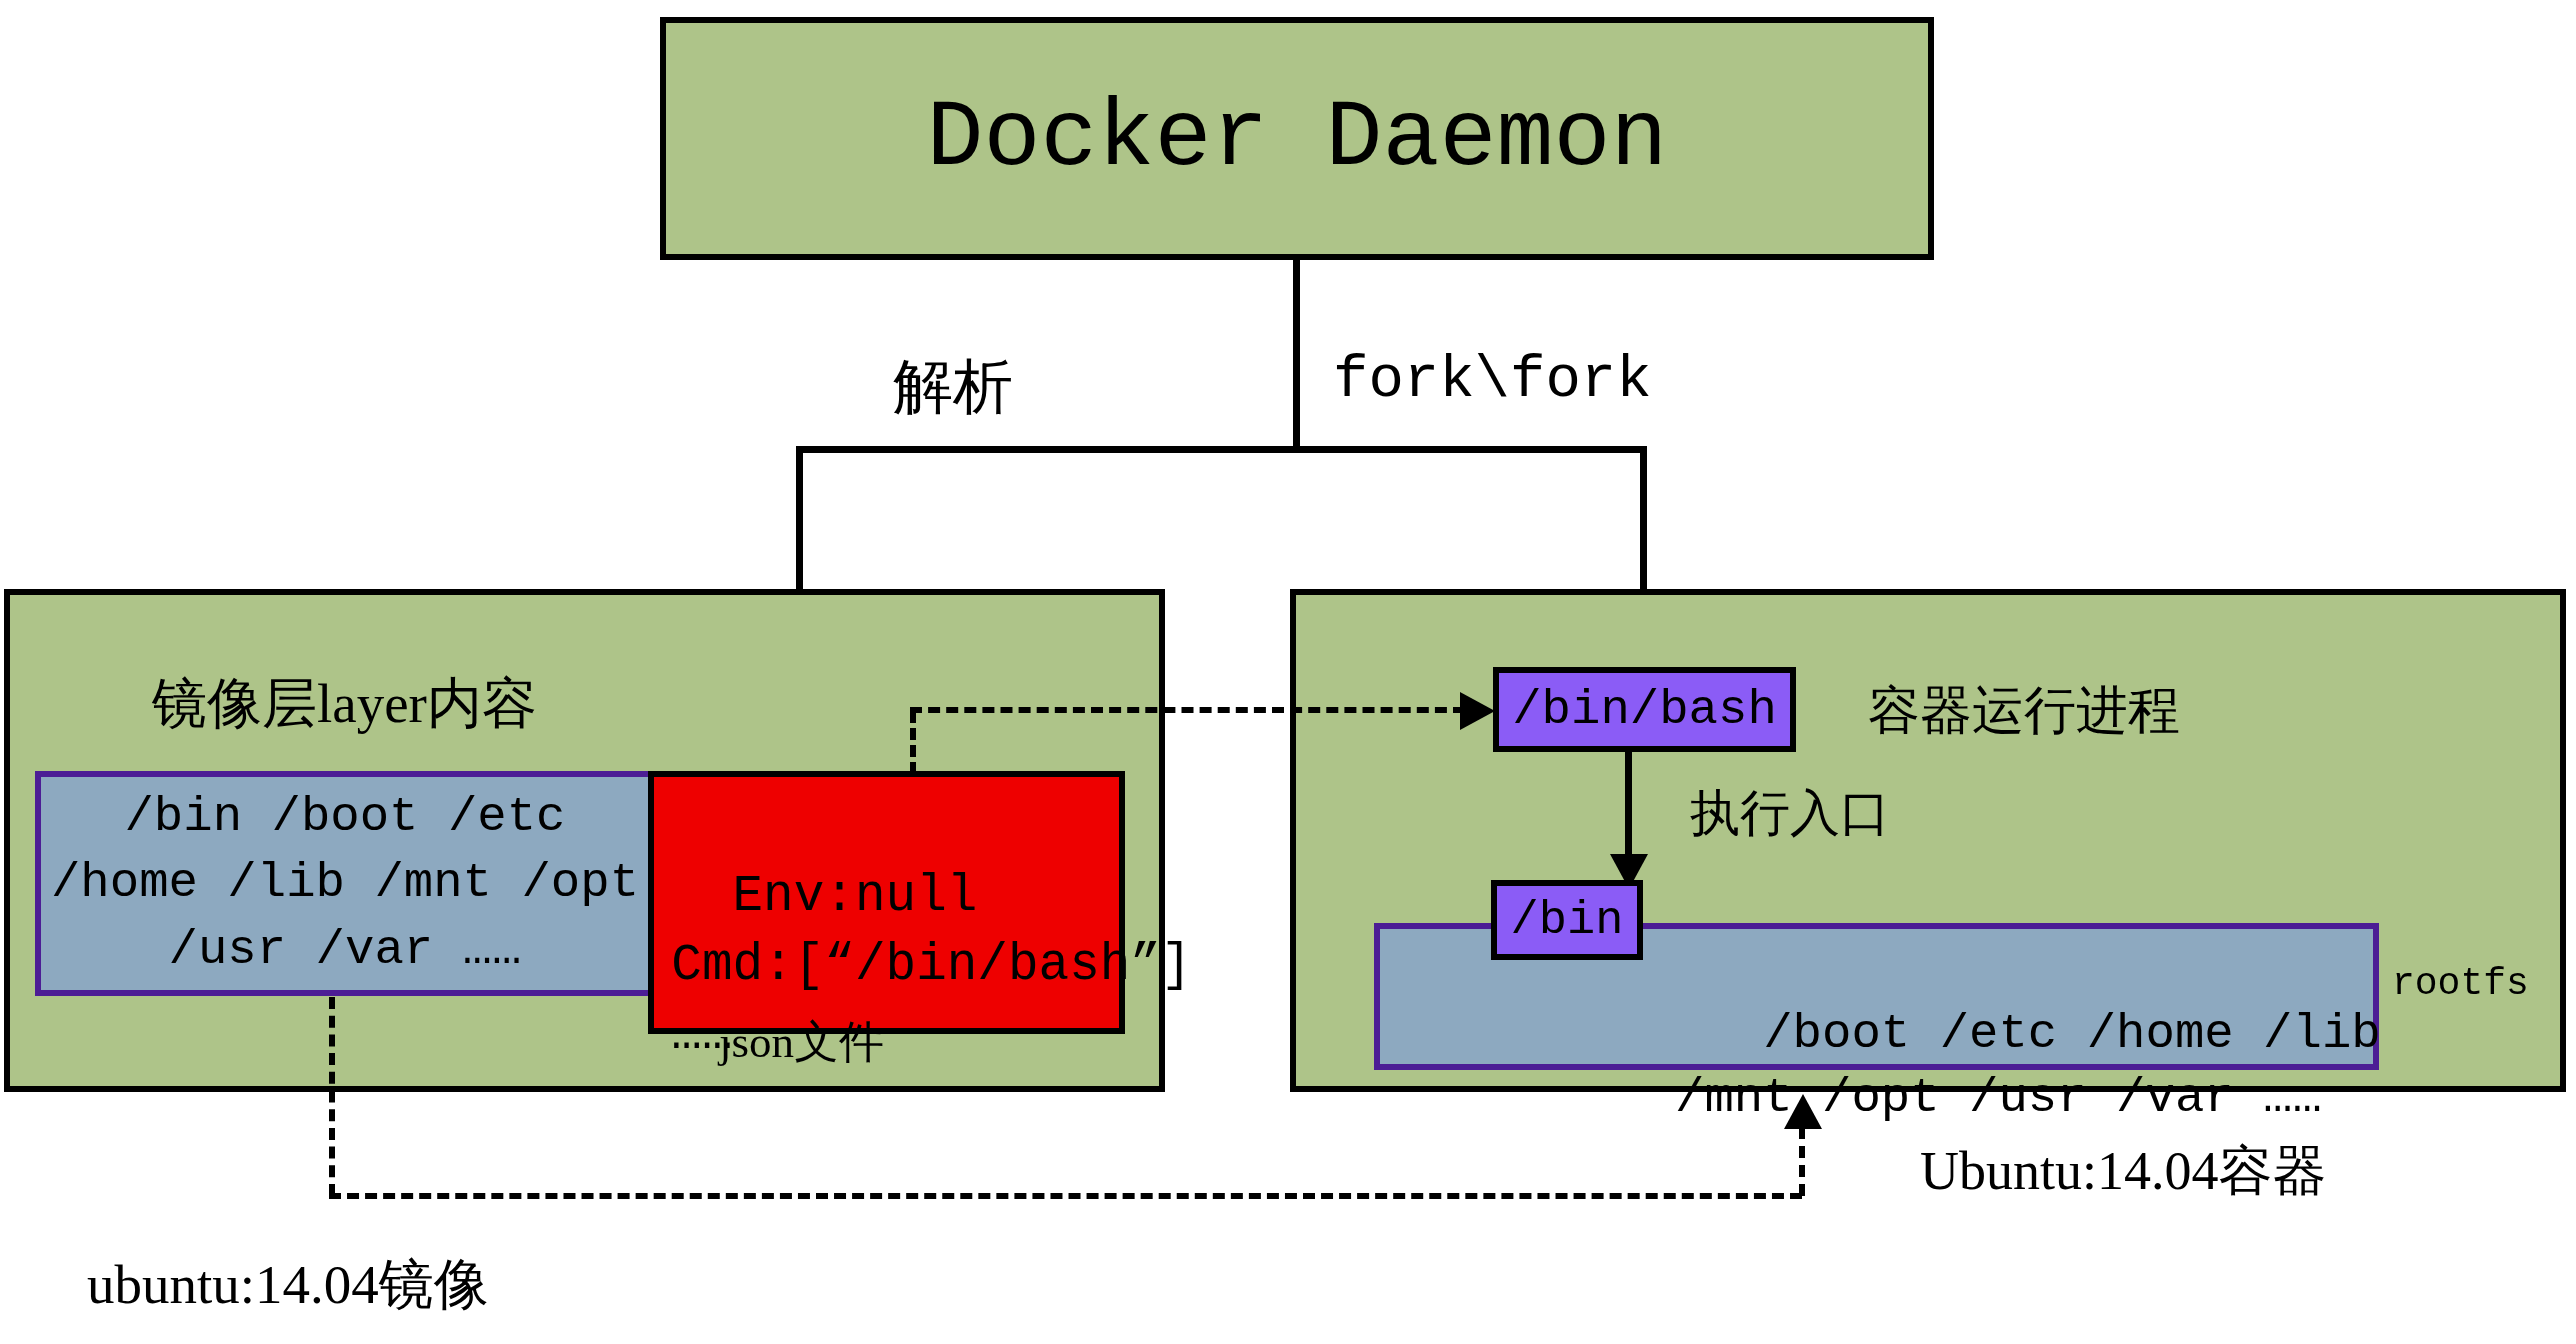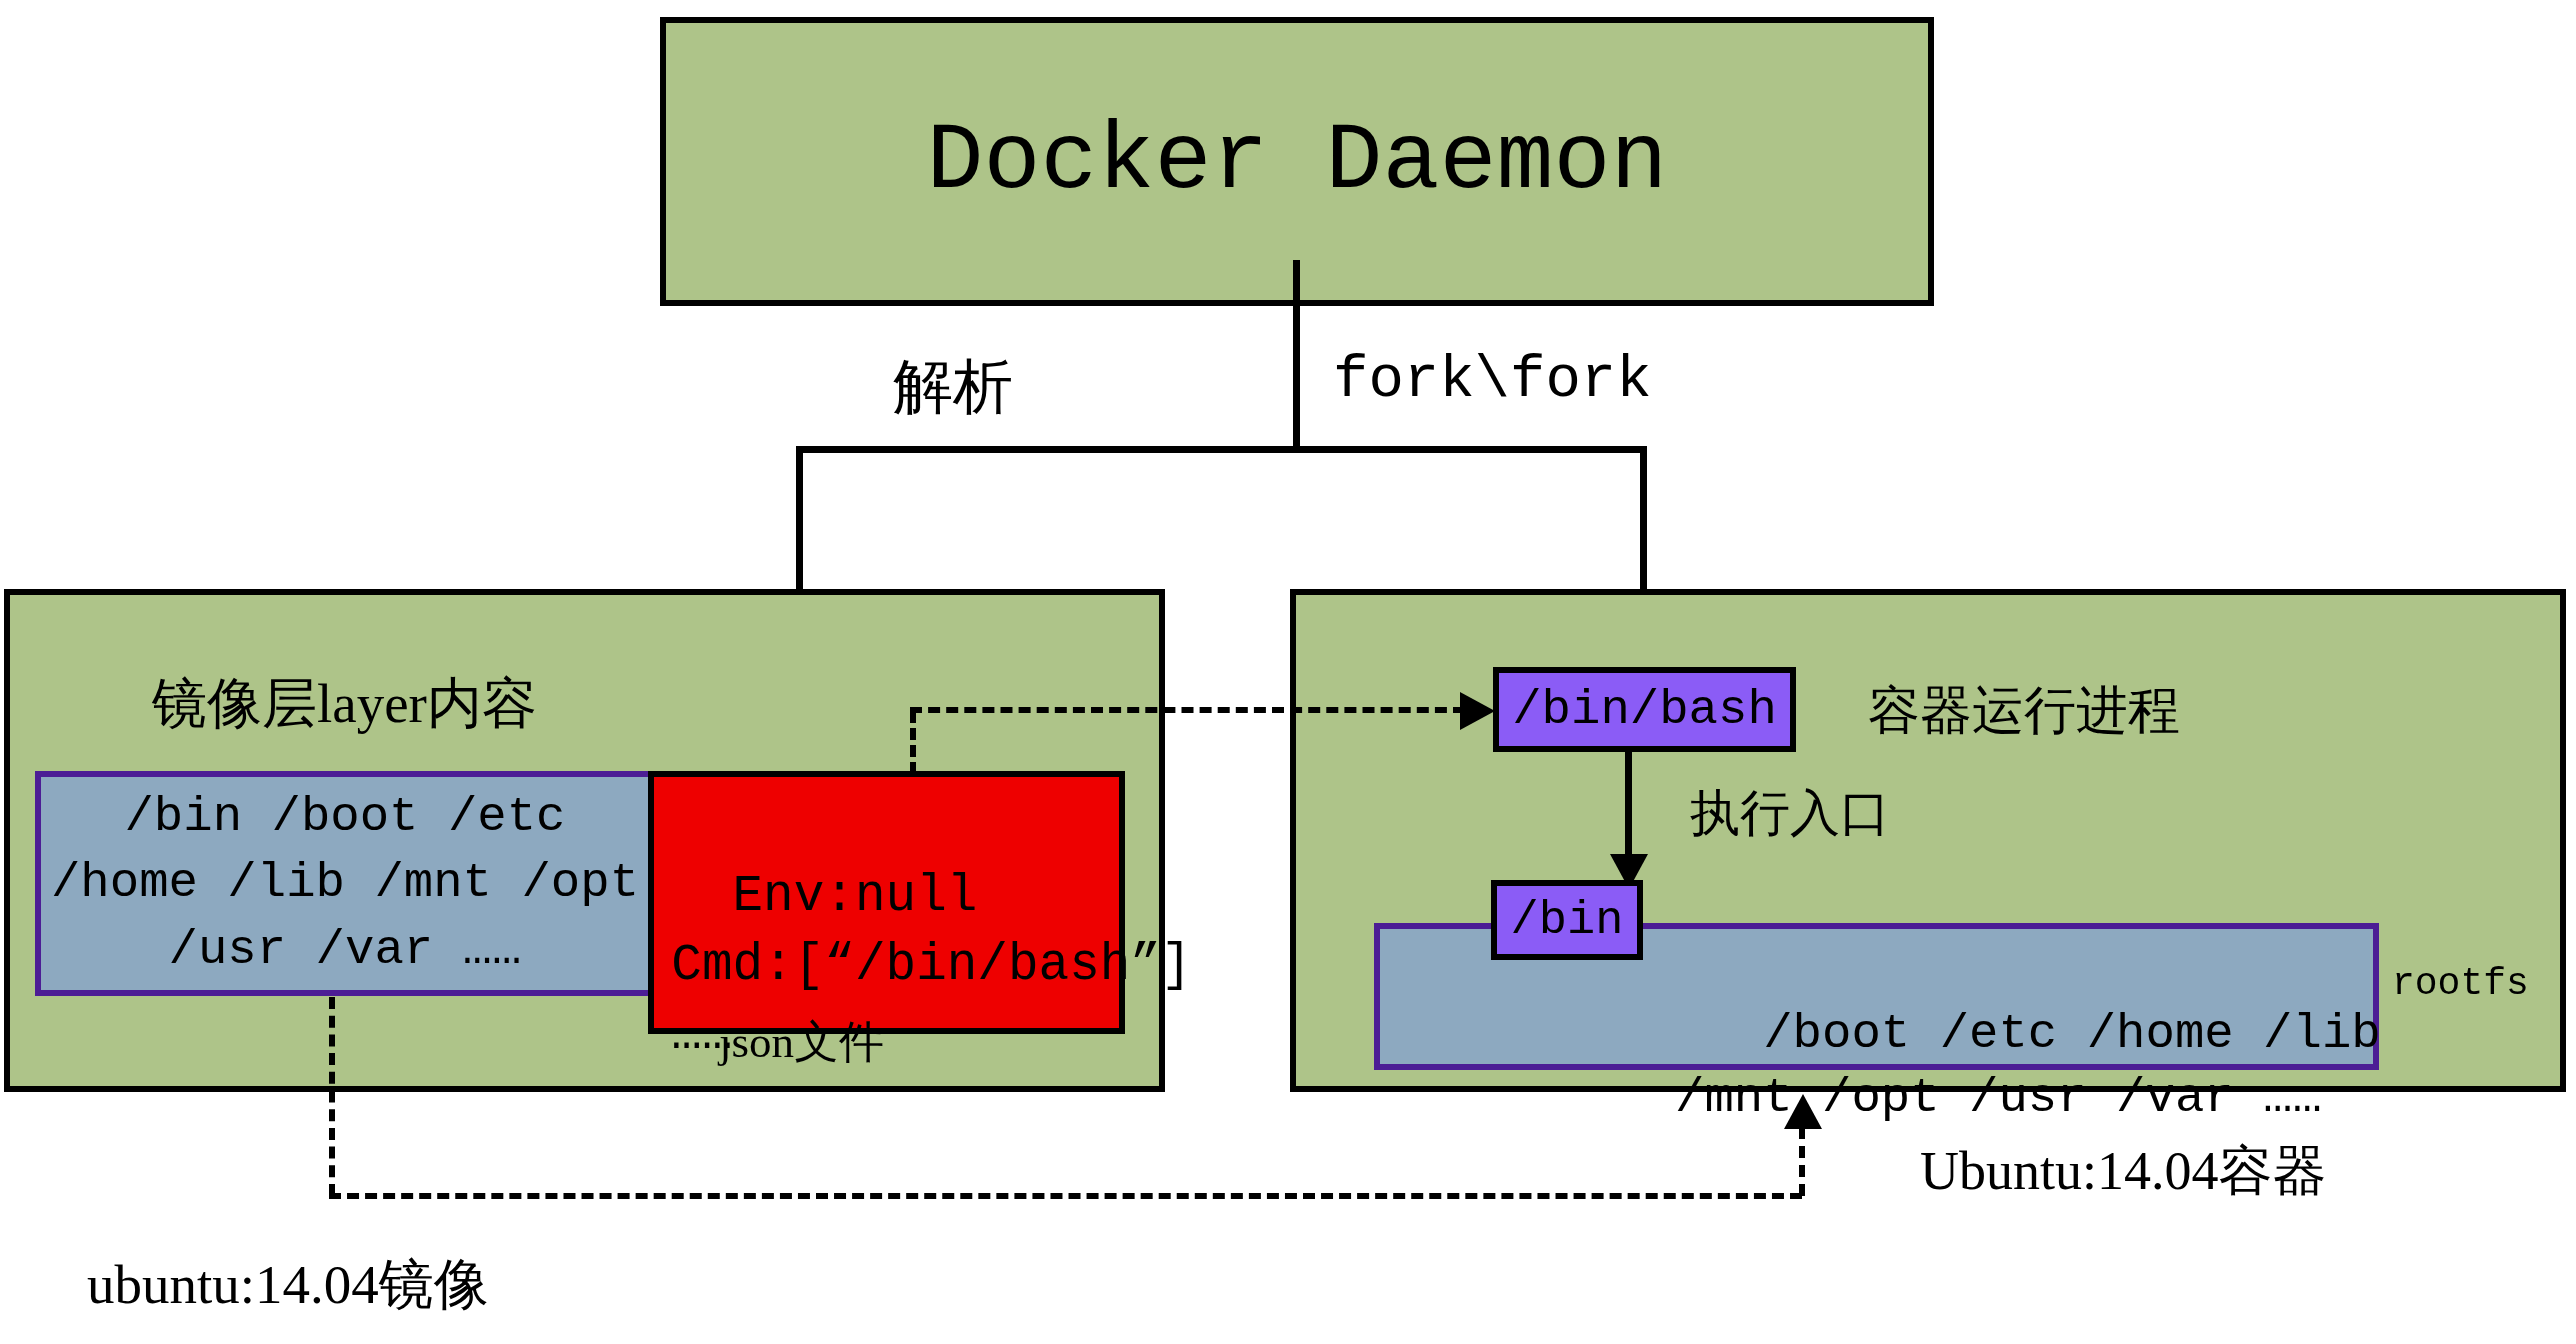--- a/index.html
+++ b/index.html
@@ -67,21 +67,21 @@
       position: absolute;
       width: 0; height: 0;
       border-top: 19px solid transparent;
       border-bottom: 19px solid transparent;
       border-left: 35px solid black;
     }
   </style>
 </head>
 <body>
 
-<div class="box-green" style="left:660px; top:17.3px; width:1274px; height:289px; display:flex; align-items:center; justify-content:center;">
+<div class="box-green" style="left:660px; top:17.3px; width:1274px; height:243px; display:flex; align-items:center; justify-content:center;">
   <span style="font-size:95px; font-family:'Courier New',monospace;">Docker Daemon</span>
 </div>
 
 <div class="line-solid" style="left:1293px; top:260px; width:7px; height:191px;"></div>
 
 <div class="line-solid" style="left:796px; top:446px; width:851px; height:7px;"></div>
 
 <div class="line-solid" style="left:796px; top:446px; width:7px; height:308px;"></div>
 <div class="arrow-down" style="left:780px; top:745px;"></div>
 

